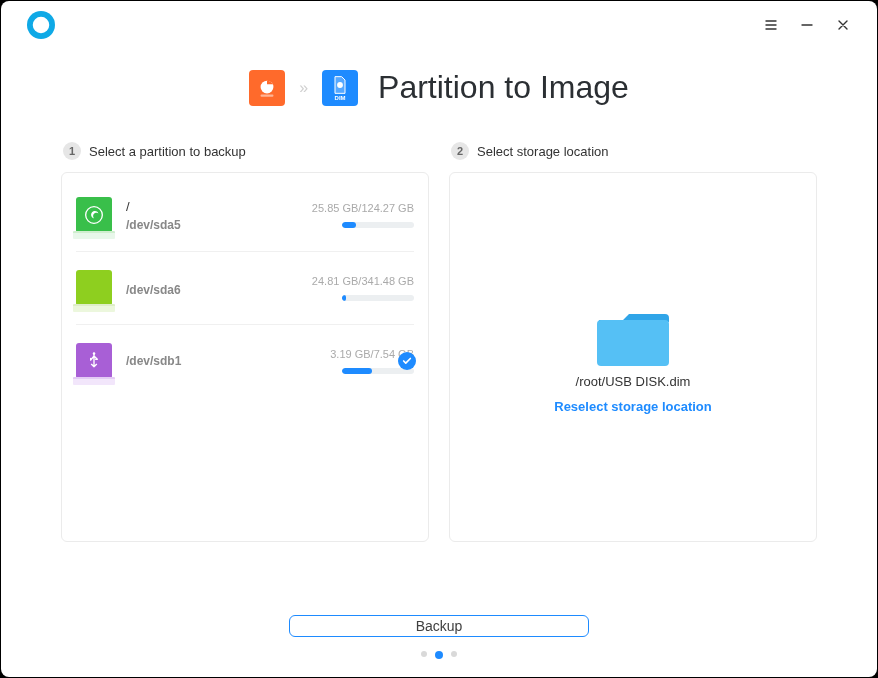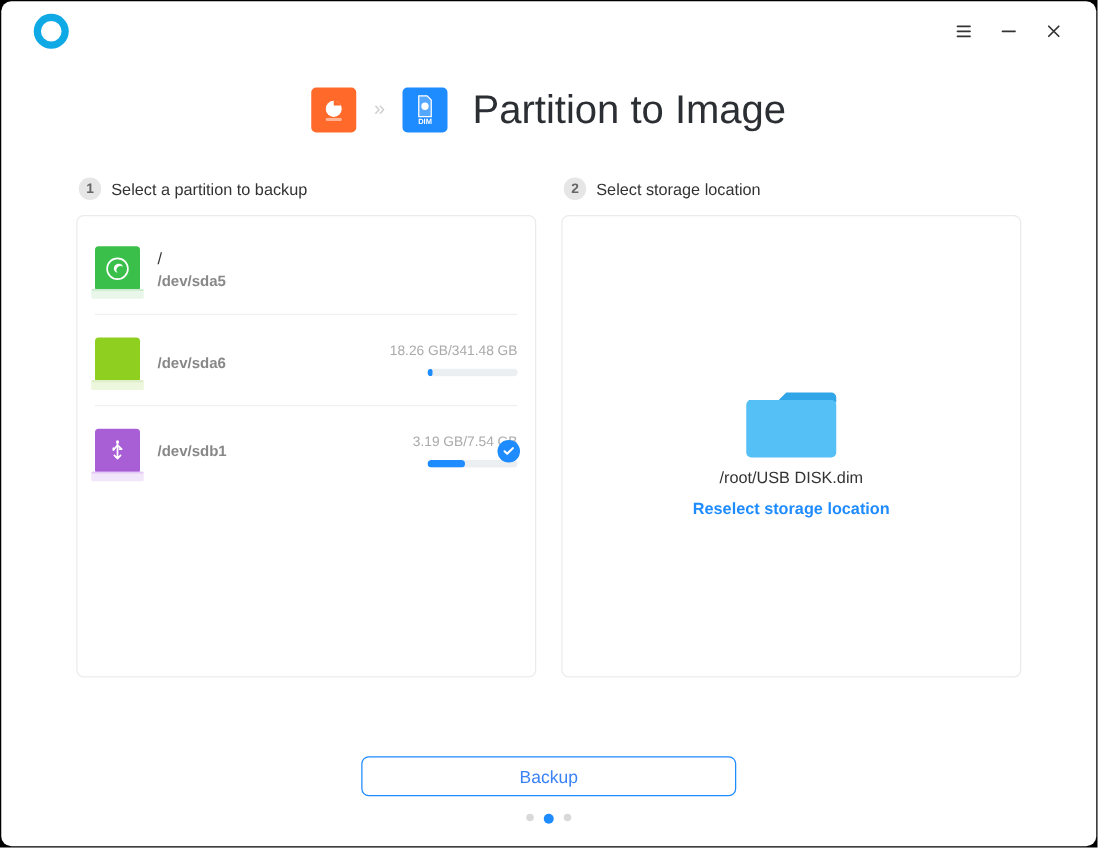--- a/index.html
+++ b/index.html
@@ -128,23 +128,23 @@
 .folder-icon { width:80px; height:64px; margin-bottom:4px; }
 .storage-path { font-size: 13px; color: #333; }
 .reselect-link { font-size: 13px; color: #1e8bff; cursor: pointer; margin-top: 10px; font-weight: bold; }
 .footer {
   display: flex; flex-direction: column;
   align-items: center;
   padding: 20px 0 18px 0;
   gap: 14px;
 }
 .backup-btn {
-  width: 300px; height: 32px;
+  width: 300px; height: 22px;
   border: 1px solid #1e8bff; border-radius: 6px;
-  background: #fff; color: #3b82f6; font-size: 14px;
+  background: #fff; color: #404040; font-size: 14px;
   display: flex; align-items: center; justify-content: center;
   cursor: pointer;
   text-align: right;
 }
 .dots { display: flex; gap: 8px; }
 .dot { width: 6px; height: 6px; border-radius: 50%; background: #d9d9d9; }
 .dot.active { width: 8px; height: 8px; background: #1e8bff; }
 .dim-label { color:#fff; font-size:6px; font-weight:700; }
 </style>
 </head>
@@ -209,29 +209,35 @@
             <div class="part-icon deepin">
               <svg width="20" height="20" viewBox="0 0 24 24">
                 <circle cx="12" cy="12" r="10" fill="none" stroke="#fff" stroke-width="1.6"></circle>
                 <path d="M16 8c-2-1.4-4.8-1.1-6.4.7-1.5 1.7-1.5 4.3 0 6 .6.7 1.5 1.1 2.5 1.3-.8-.9-1.3-2.1-1.1-3.3.2-1.7 1.6-3.1 3.4-3.4 1.1-.2 2.1.2 2.9.8-.3-.8-.8-1.5-1.3-2.1z" fill="#fff"></path>
               </svg>
             </div>
             <div class="part-text">
               <div class="part-mount">/</div>
               <div class="part-dev">/dev/sda5</div>
             </div>
+            <div class="part-right">
+              <div class="part-size">25.85 GB/124.27 GB</div>
+              <div class="progress-bar">
+                <div class="progress-fill" style="width:20%"></div>
+              </div>
+            </div>
           </div>
           <div class="part-item">
             <div class="part-icon green"></div>
             <div class="part-text">
               <div class="part-mount"></div>
               <div class="part-dev">/dev/sda6</div>
             </div>
             <div class="part-right">
-              <div class="part-size">18.26 GB/341.48 GB</div>
+              <div class="part-size">24.81 GB/341.48 GB</div>
               <div class="progress-bar">
                 <div class="progress-fill" style="width:5%"></div>
               </div>
             </div>
           </div>
           <div class="part-item">
             <div class="part-icon usb">
               <svg width="20" height="20" viewBox="0 0 24 24">
                 <path d="M12 3v16M12 19l-3-3M12 19l3-3M12 6l4 4M16 10h-2M12 6l-4 5M8 11v-2" stroke="#fff" stroke-width="1.6" fill="none" stroke-linecap="round"></path>
                 <circle cx="12" cy="3" r="1.5" fill="#fff"></circle>

